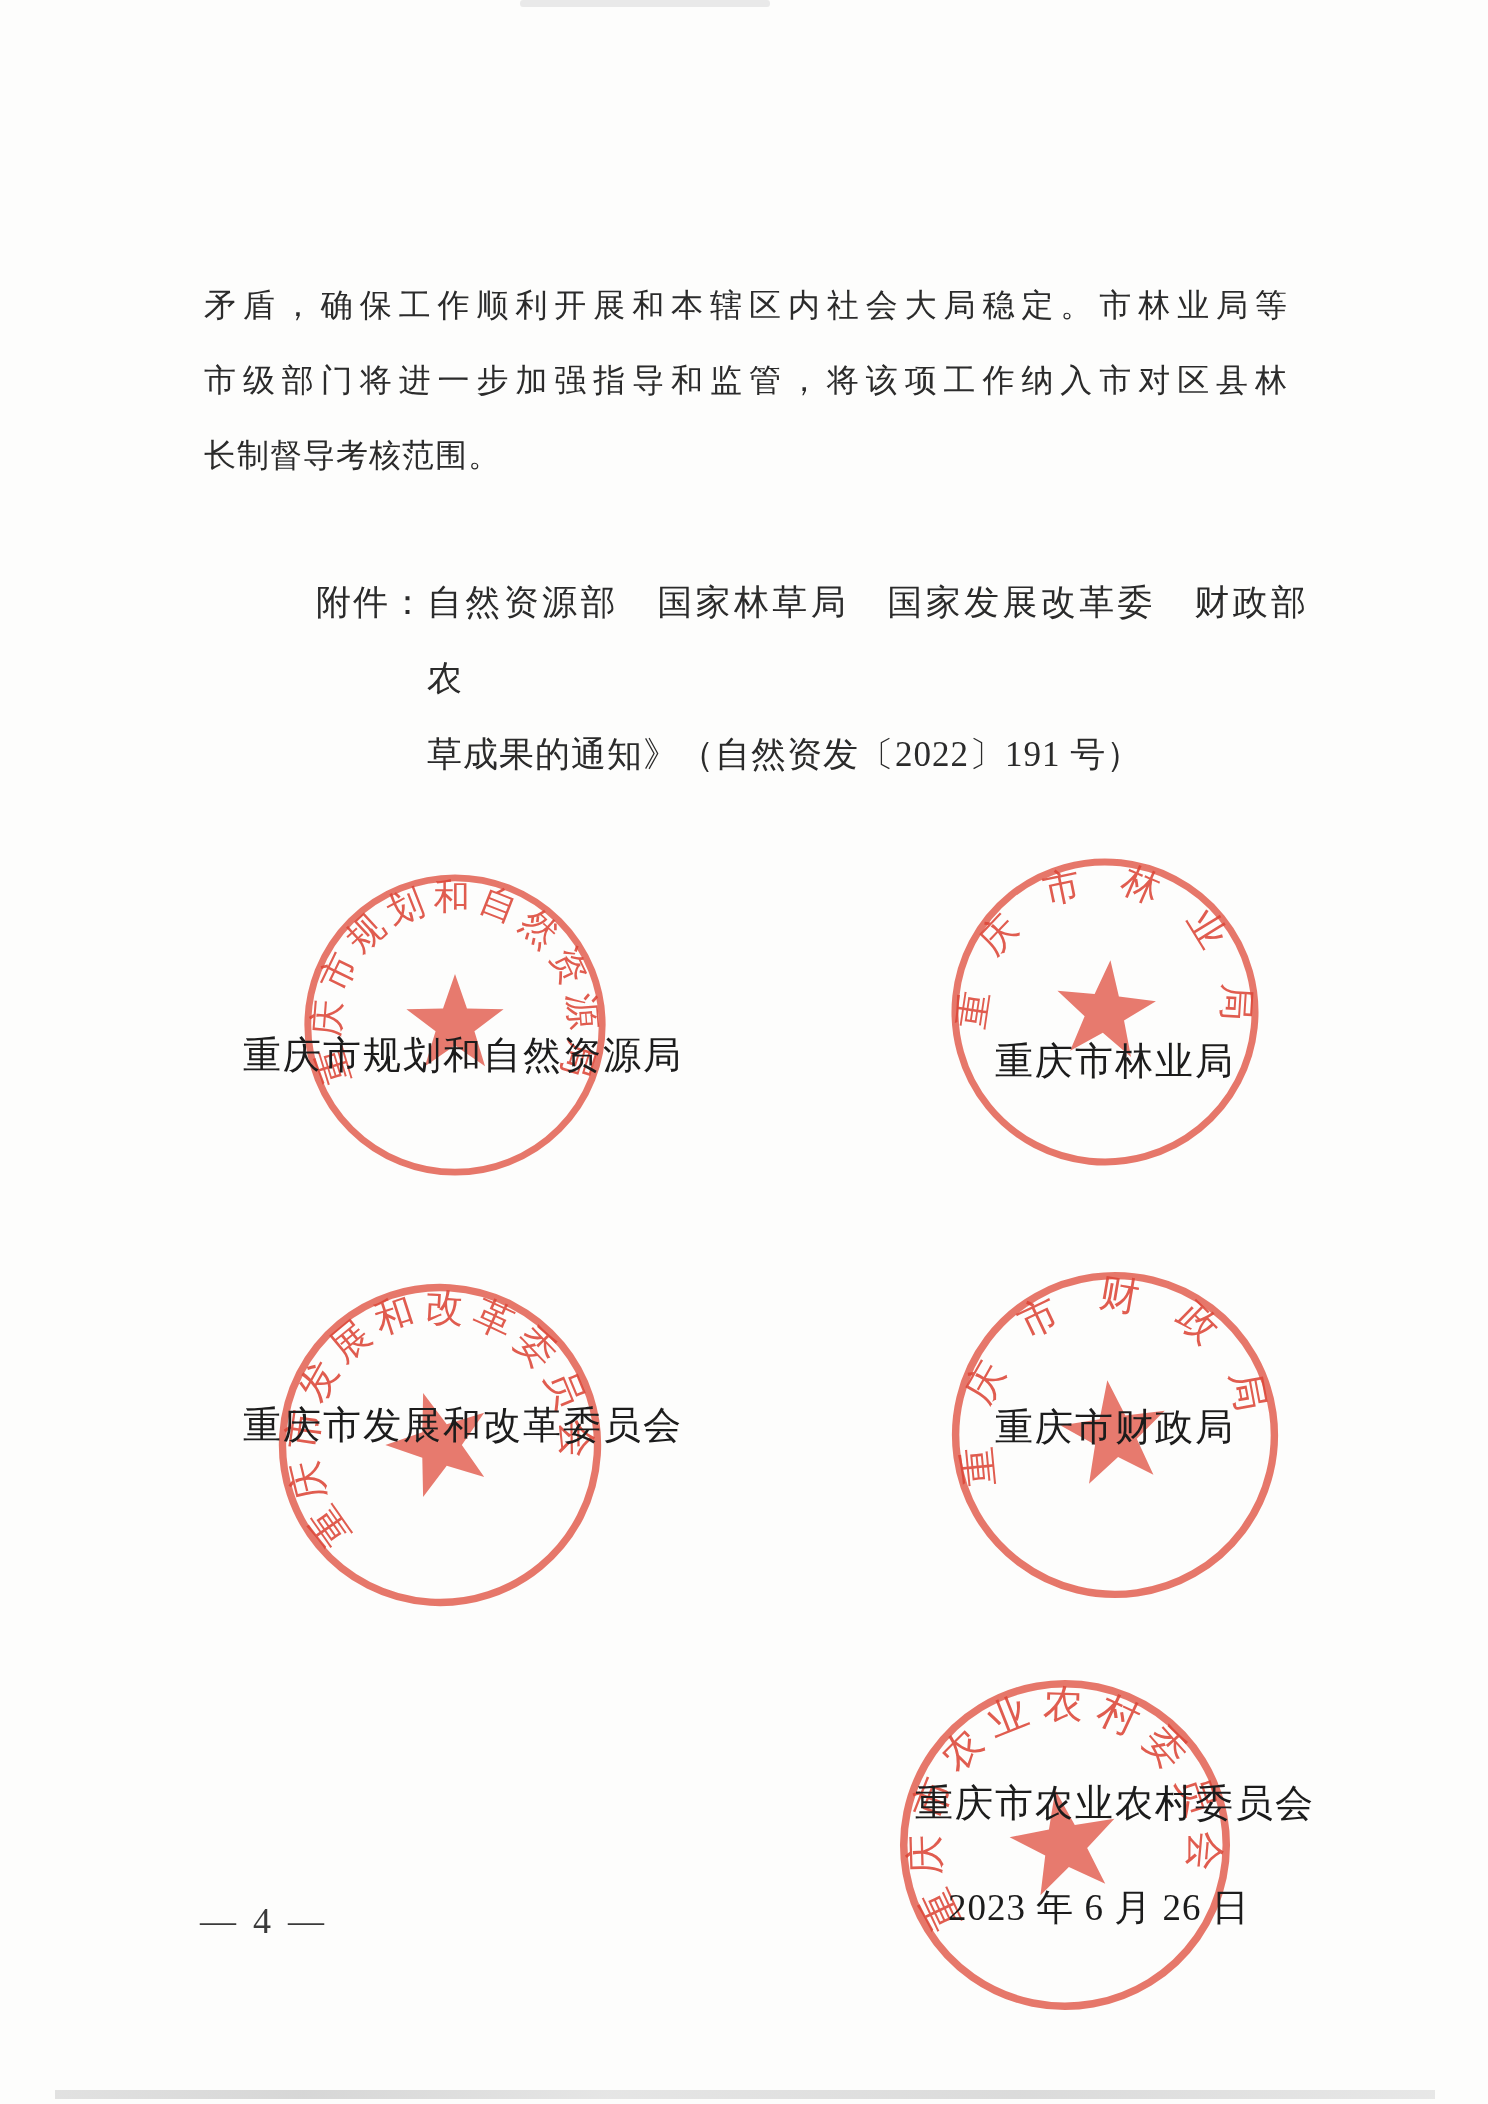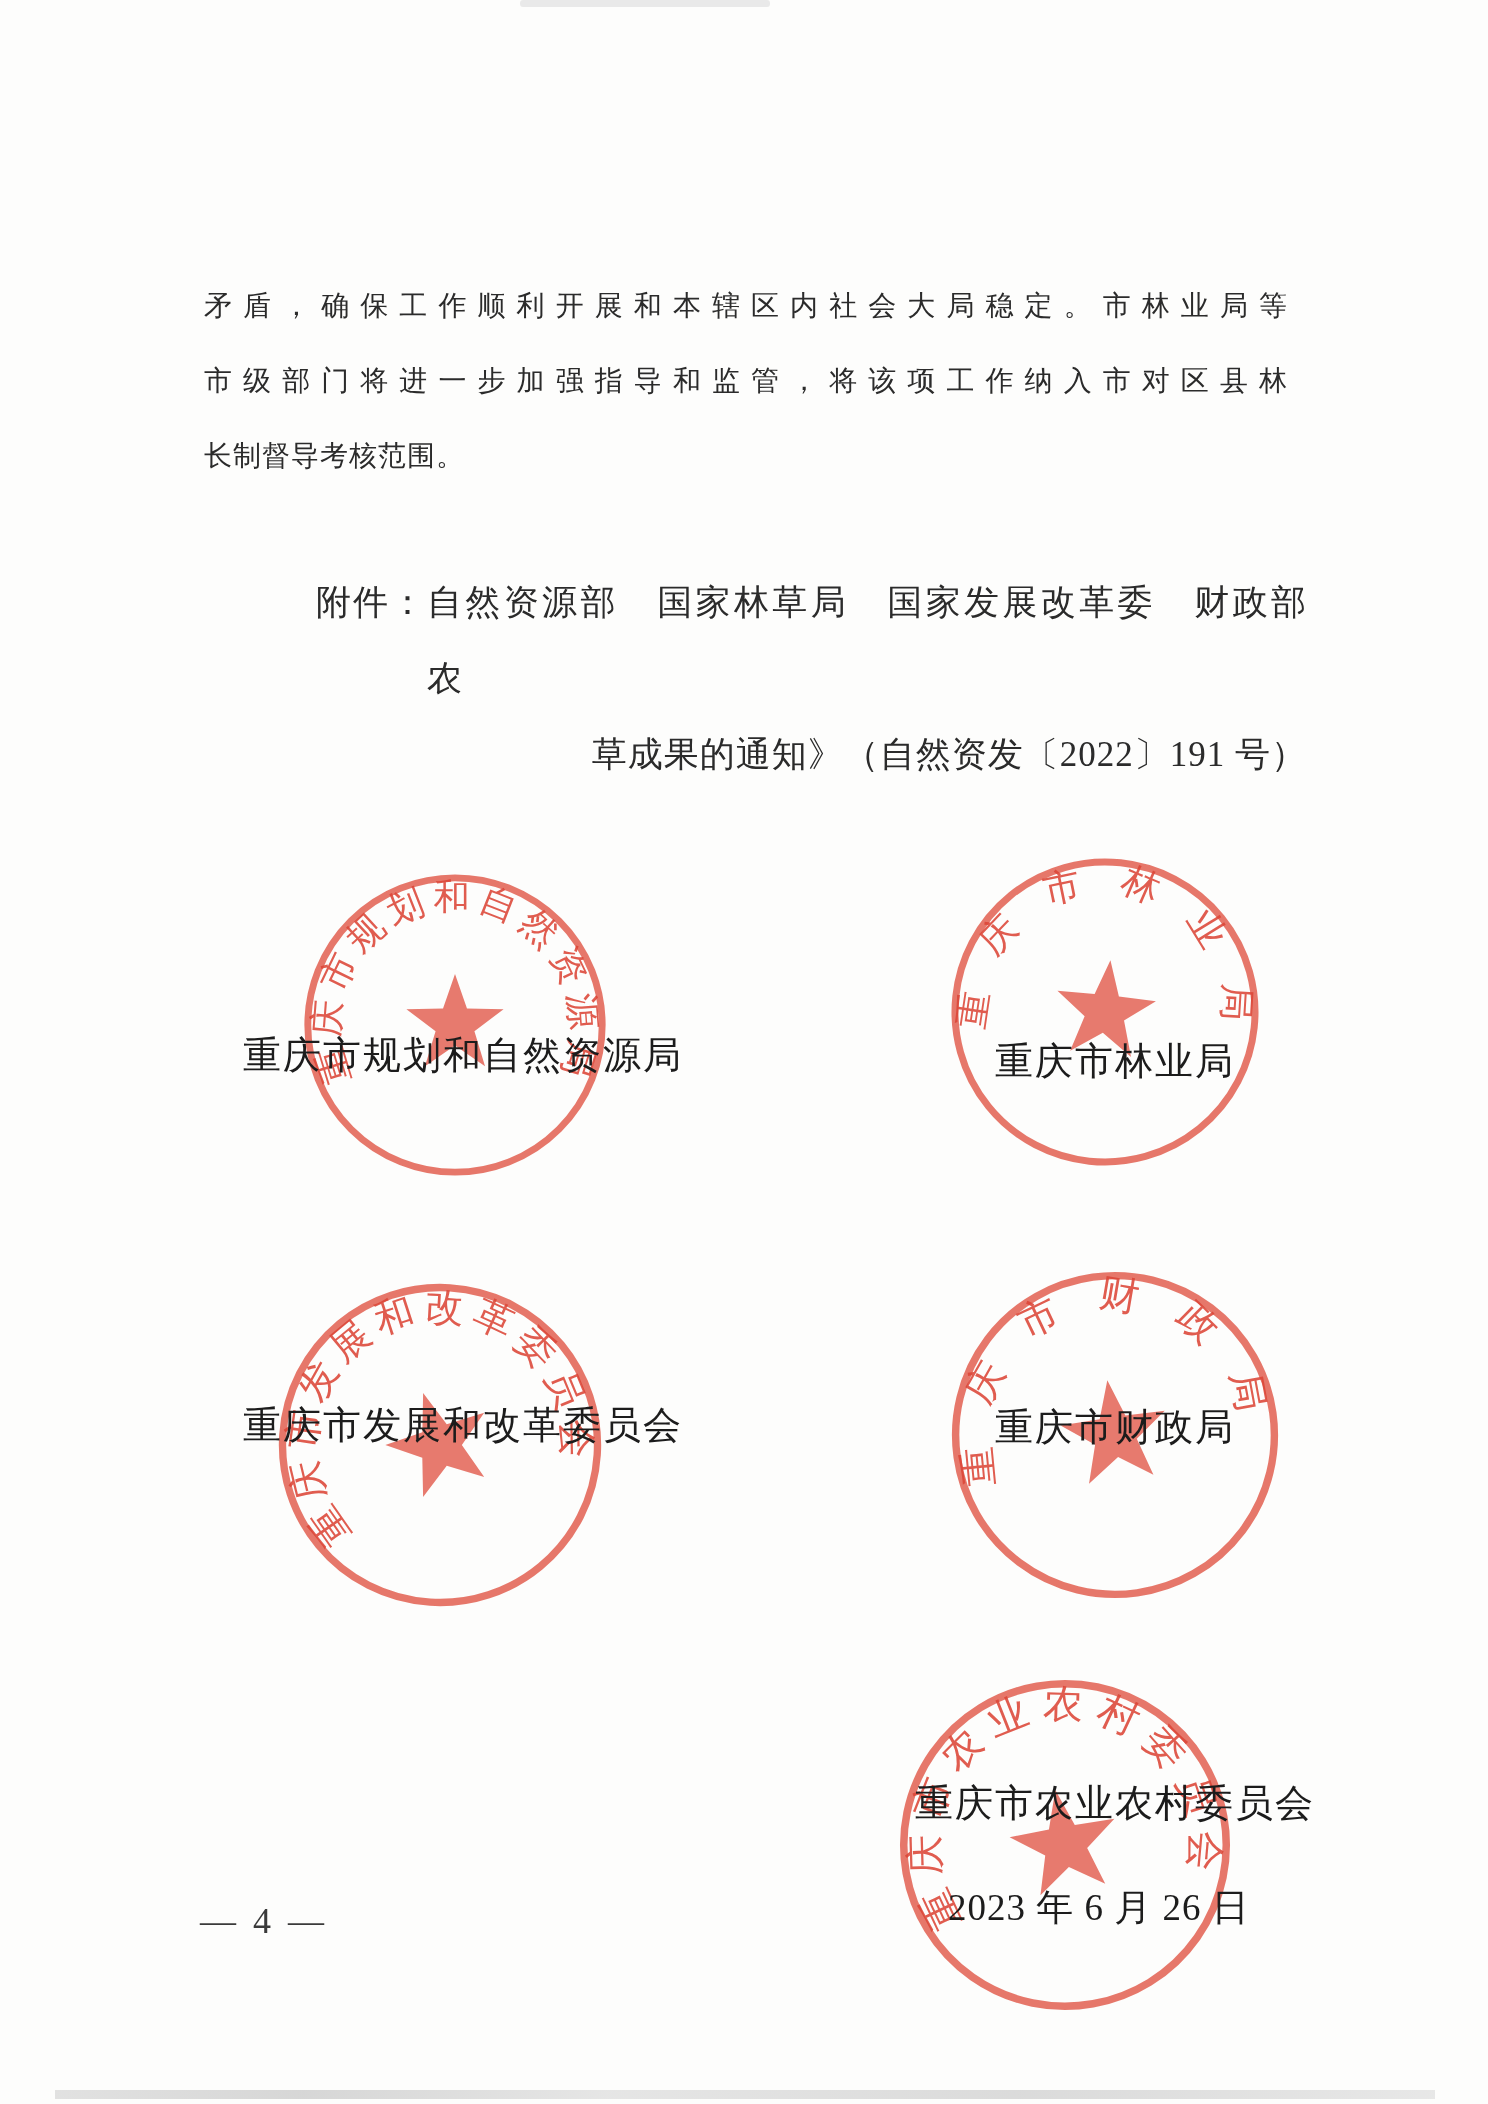--- a/index.html
+++ b/index.html
@@ -15,41 +15,41 @@
     overflow: hidden;
     color: #222222;
   }
 
   
   .para {
     position: absolute;
     left: 204px;
     top: 268px;
     width: 1084px;
-    font-size: 28px;
+    font-size: 32px;
     line-height: 75px;
     color: #2b2b2b;
     letter-spacing: 1px;
   }
   .pline.just { text-align: justify; text-align-last: justify; }
 
   
   .attach {
     position: absolute;
     left: 277px;
     top: 565px;
     display: flex;
     align-items: flex-start;
     font-size: 35px;
     line-height: 76px;
     color: #2b2b2b;
   }
   .attach-label { white-space: nowrap; letter-spacing: 2px; margin-left: 39px; }
   .attach-lines { width: 880px; }
-  .aline { letter-spacing: 1px; text-align: right; }
+  .aline { letter-spacing: 1px; }
   .aline.just { text-align: justify; text-align-last: justify; }
 
   
   .seal {
     position: absolute;
     overflow: visible;
   }
   .seal-a { left: 298px; top: 868px;  width: 314px; height: 314px; }
   .seal-b { left: 945px; top: 852px;  width: 320px; height: 320px; transform: rotate(6deg); }
   .seal-c { left: 272px; top: 1277px; width: 336px; height: 336px; transform: rotate(-18deg); }

